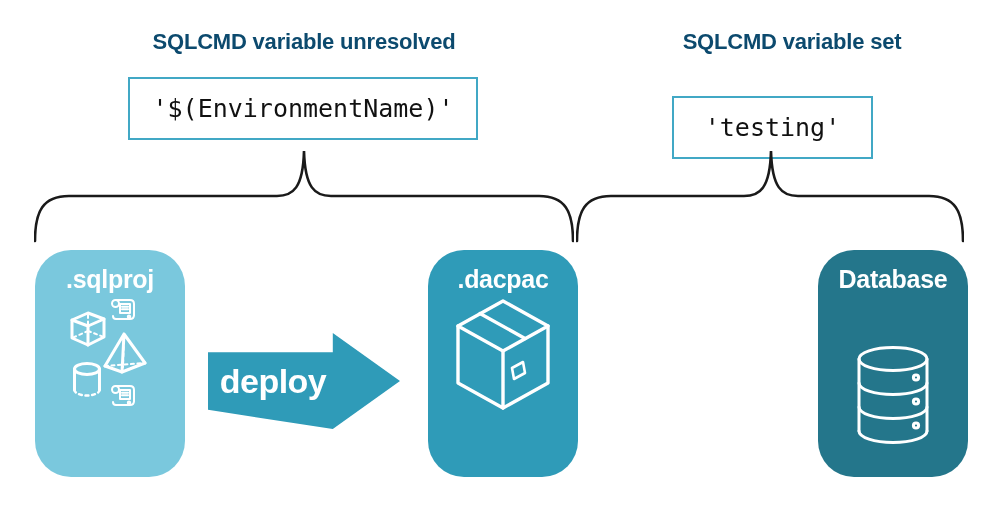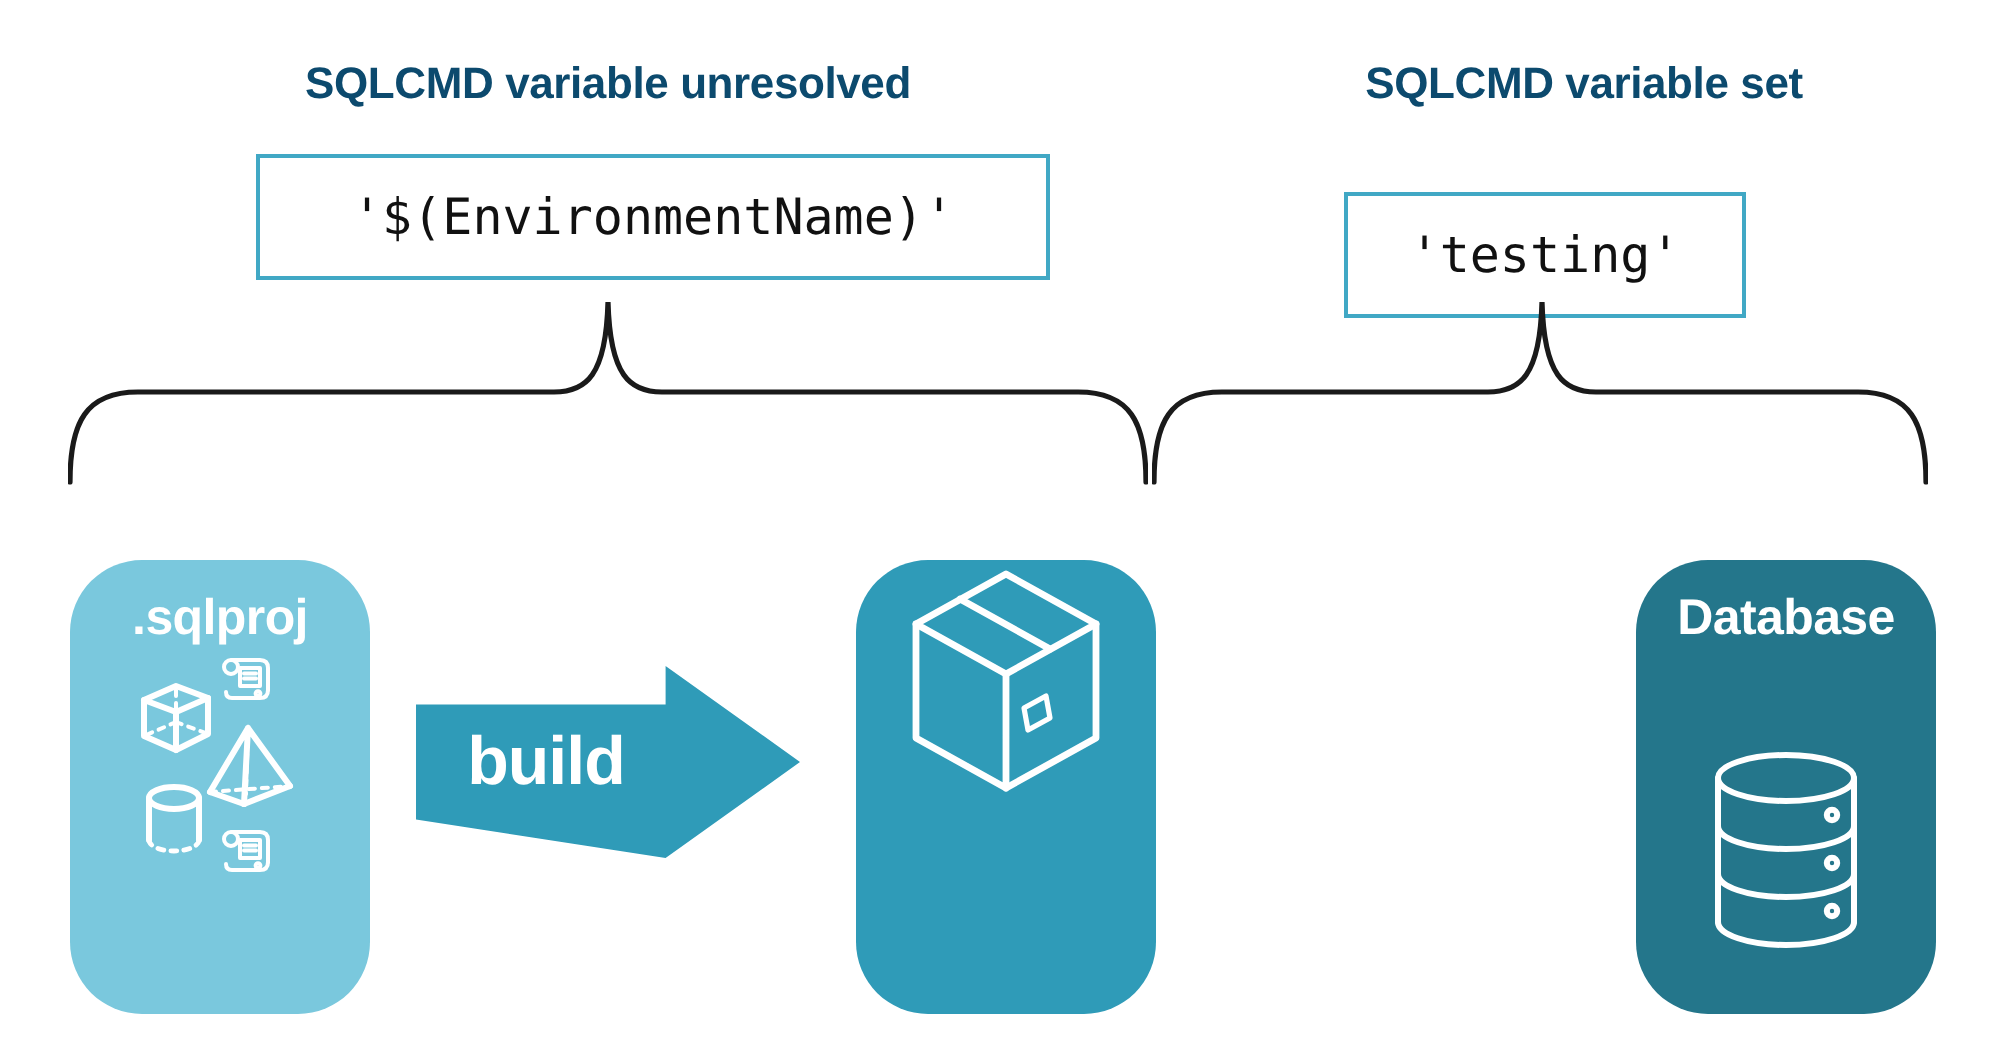--- a/index.html
+++ b/index.html
@@ -15,30 +15,30 @@
   .heading.left{left:104px;}
   .heading.right{left:592px;}
   
   .code-box{
     position:absolute;top:77px;height:63px;box-sizing:border-box;
     border:2px solid #41a8c5;background:#ffffff;
     display:flex;align-items:center;justify-content:center;
     font-family:"DejaVu Sans Mono",monospace;font-size:25px;color:#111111;
     white-space:nowrap;
   }
-  .code-box.left{left:128px;width:397px;}
+  .code-box.left{left:128px;width:350px;}
   .code-box.right{left:672px;width:201px;margin-top:19px;}
   
   .brace{position:absolute;top:149px;height:94px;}
   .brace.left{left:34px;width:540px;}
   .brace.right{left:576px;width:388px;}
   .brace path{stroke:#1a1a1a;stroke-width:2.6;fill:none;stroke-linecap:round;}
   
   .node{
-    position:absolute;top:280px;width:150px;height:227px;border-radius:36px;
+    position:absolute;top:250px;width:150px;height:227px;border-radius:36px;
     display:flex;flex-direction:column;align-items:center;
   }
   .node.sqlproj{left:35px;background:#7ac8dd;}
   .node.dacpac{left:428px;background:#2f9bb8;}
   .node.database{left:818px;background:#24768b;gap:40px;}
   .node-label{
     margin-top:15px;font-size:25px;font-weight:700;color:#ffffff;
     letter-spacing:-0.3px;
   }
   .node-icon{margin-top:4px;}
@@ -116,24 +116,25 @@
         <path d="M58,88 H72 Q76,88 76,92 V103"></path>
         <rect x="62" y="92" width="10" height="9"></rect>
         <path d="M64,94.8 H70 M64,97.2 H70"></path>
         <path d="M76,103 Q76,107 72,107 H58 Q55,107 55,104"></path>
         <circle cx="71" cy="104.8" r="1.2"></circle>
       </g>
     </svg>
   </div>
 
   <div class="arrow build">
-    <span class="arrow-label">build</span>
+    <span class="arrow-label">deploy</span>
   </div>
 
   <div class="node dacpac">
+    <div class="node-label">.dacpac</div>
     <svg class="node-icon" width="100" height="122" viewBox="0 0 100 122" aria-hidden="true">
       <g stroke-width="3.4">
         <path d="M50,3 L95,28 L50,53 L5,28 Z"></path>
         <path d="M27,15.5 L72,40.5"></path>
         <path d="M5,28 V85 L50,110 V53"></path>
         <path d="M95,28 V85 L50,110"></path>
         <path d="M59,70 L70,64 L72,75 L61,81 Z" stroke-width="2.6"></path>
       </g>
     </svg>
   </div>

